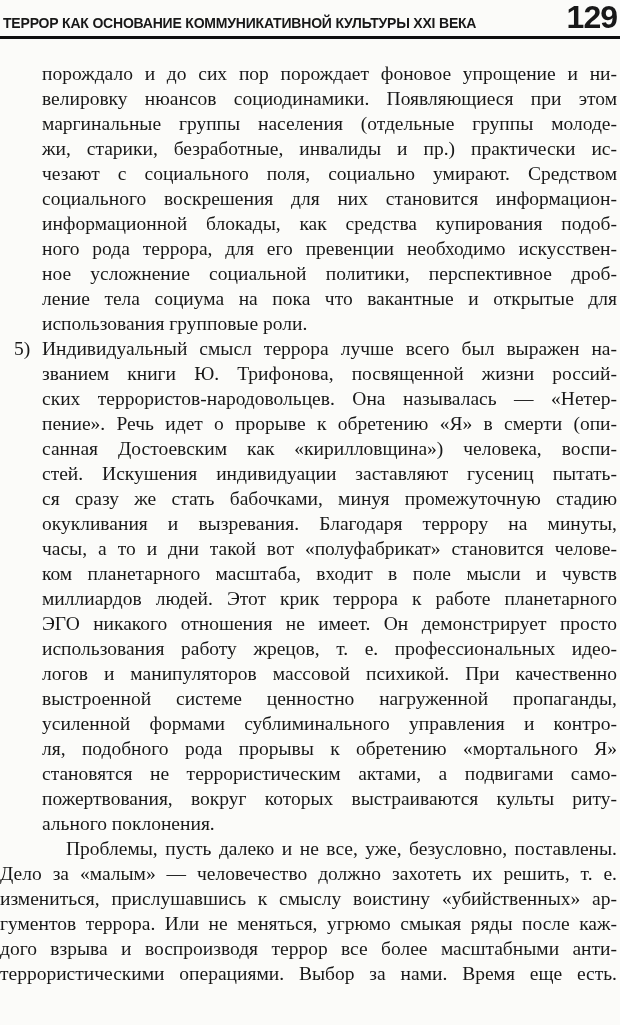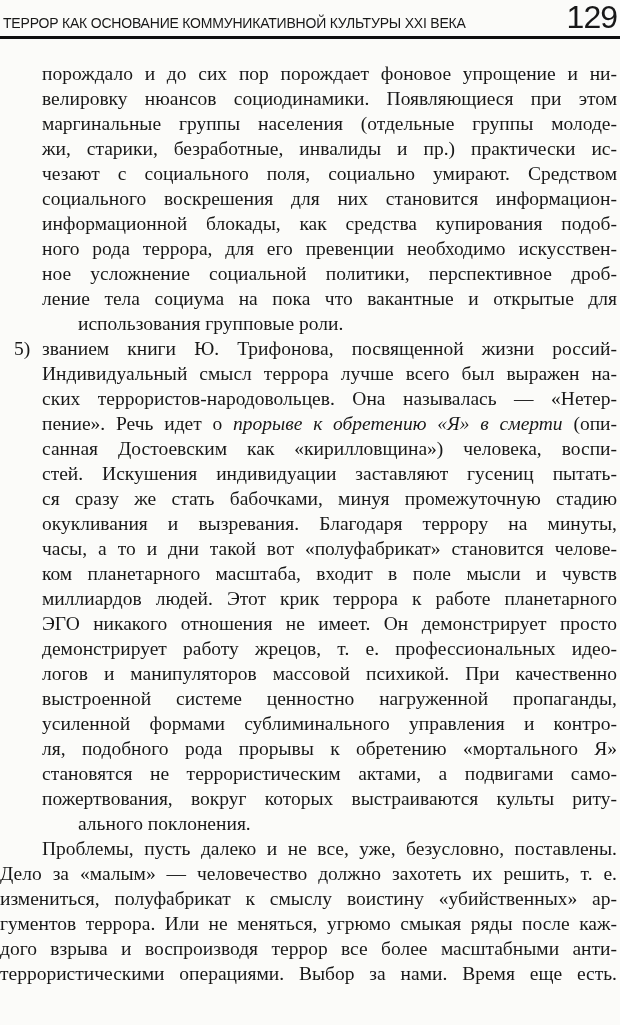--- a/index.html
+++ b/index.html
@@ -11,21 +11,21 @@
     overflow: hidden;
     font-family: "Liberation Serif", "DejaVu Serif", serif;
     color: #181818;
   }
   .hdr {
     display: flex;
     justify-content: space-between;
     align-items: baseline;
     padding: 5px 3px 0 3px;
     font-family: "Liberation Sans", "DejaVu Sans", sans-serif;
-    font-weight: normal;
+    font-weight: bold;
   }
   .hdr-title {
     font-size: 14px;
     line-height: 21px;
     letter-spacing: -0.2px;
     white-space: nowrap;
   }
   .hdr-num {
     font-size: 32px;
     line-height: 24px;
@@ -38,32 +38,32 @@
   }
   .body-text {
     margin-top: 22px;
     font-size: 19.5px;
     line-height: 25px;
   }
   .ln {
     text-align: justify;
     text-align-last: justify;
   }
-  .ln.flush { text-align-last: left; margin-left: 36px; }
+  .ln.flush { text-align-last: left; }
   .indent-block { margin: 0 3px 0 42px; }
   .item { position: relative; margin: 0 3px 0 42px; }
   .item .marker {
     position: absolute;
     left: -28px;
     top: 0;
     text-align: left;
   }
   .wide-block { margin: 0 3px 0 0; }
-  .first-indent { padding-left: 42px; }
-  .ital { font-style: italic; }
+  .first-indent { padding-left: 66px; }
+  .ital { }
 </style>
 </head>
 <body>
 
 <div class="page">
 
   <div class="hdr">
     <div class="hdr-title">ТЕРРОР КАК ОСНОВАНИЕ КОММУНИКАТИВНОЙ КУЛЬТУРЫ XXI ВЕКА</div>
     <div class="hdr-num">129</div>
   </div>
@@ -80,45 +80,45 @@
       <div class="ln">социального воскрешения для них становится информацион-</div>
       <div class="ln">информационной блокады, как средства купирования подоб-</div>
       <div class="ln">ного рода террора, для его превенции необходимо искусствен-</div>
       <div class="ln">ное усложнение социальной политики, перспективное дроб-</div>
       <div class="ln">ление тела социума на пока что вакантные и открытые для</div>
       <div class="ln flush">использования групповые роли.</div>
     </div>
 
     <div class="item">
       <span class="marker">5)</span>
+      <div class="ln">Индивидуальный смысл террора лучше всего был выражен на-</div>
       <div class="ln">званием книги Ю. Трифонова, посвященной жизни россий-</div>
-      <div class="ln">Индивидуальный смысл террора лучше всего был выражен на-</div>
       <div class="ln">ских террористов-народовольцев. Она называлась — «Нетер-</div>
       <div class="ln"><span>пение». Речь идет о </span><span class="ital">прорыве к обретению «Я» в смерти</span><span> (опи-</span></div>
       <div class="ln">санная Достоевским как «кирилловщина») человека, воспи-</div>
       <div class="ln">стей. Искушения индивидуации заставляют гусениц пытать-</div>
       <div class="ln">ся сразу же стать бабочками, минуя промежуточную стадию</div>
       <div class="ln">окукливания и вызревания. Благодаря террору на минуты,</div>
       <div class="ln">часы, а то и дни такой вот «полуфабрикат» становится челове-</div>
       <div class="ln">ком планетарного масштаба, входит в поле мысли и чувств</div>
       <div class="ln">миллиардов людей. Этот крик террора к работе планетарного</div>
       <div class="ln">ЭГО никакого отношения не имеет. Он демонстрирует просто</div>
-      <div class="ln">демонстрирует работу жрецов, т. е. профессиональных идео-</div>
+      <div class="ln">использования работу жрецов, т. е. профессиональных идео-</div>
       <div class="ln">логов и манипуляторов массовой психикой. При качественно</div>
       <div class="ln">выстроенной системе ценностно нагруженной пропаганды,</div>
       <div class="ln">усиленной формами сублиминального управления и контро-</div>
       <div class="ln">ля, подобного рода прорывы к обретению «мортального Я»</div>
       <div class="ln">становятся не террористическим актами, а подвигами само-</div>
       <div class="ln">пожертвования, вокруг которых выстраиваются культы риту-</div>
       <div class="ln flush">ального поклонения.</div>
     </div>
 
     <div class="wide-block">
       <div class="ln first-indent">Проблемы, пусть далеко и не все, уже, безусловно, поставлены.</div>
       <div class="ln">Дело за «малым» — человечество должно захотеть их решить, т. е.</div>
-      <div class="ln">измениться, полуфабрикат к смыслу воистину «убийственных» ар-</div>
+      <div class="ln">измениться, прислушавшись к смыслу воистину «убийственных» ар-</div>
       <div class="ln">гументов террора. Или не меняться, угрюмо смыкая ряды после каж-</div>
       <div class="ln">дого взрыва и воспроизводя террор все более масштабными анти-</div>
       <div class="ln">террористическими операциями. Выбор за нами. Время еще есть.</div>
     </div>
 
   </div>
 </div>
 
 </body></html>

